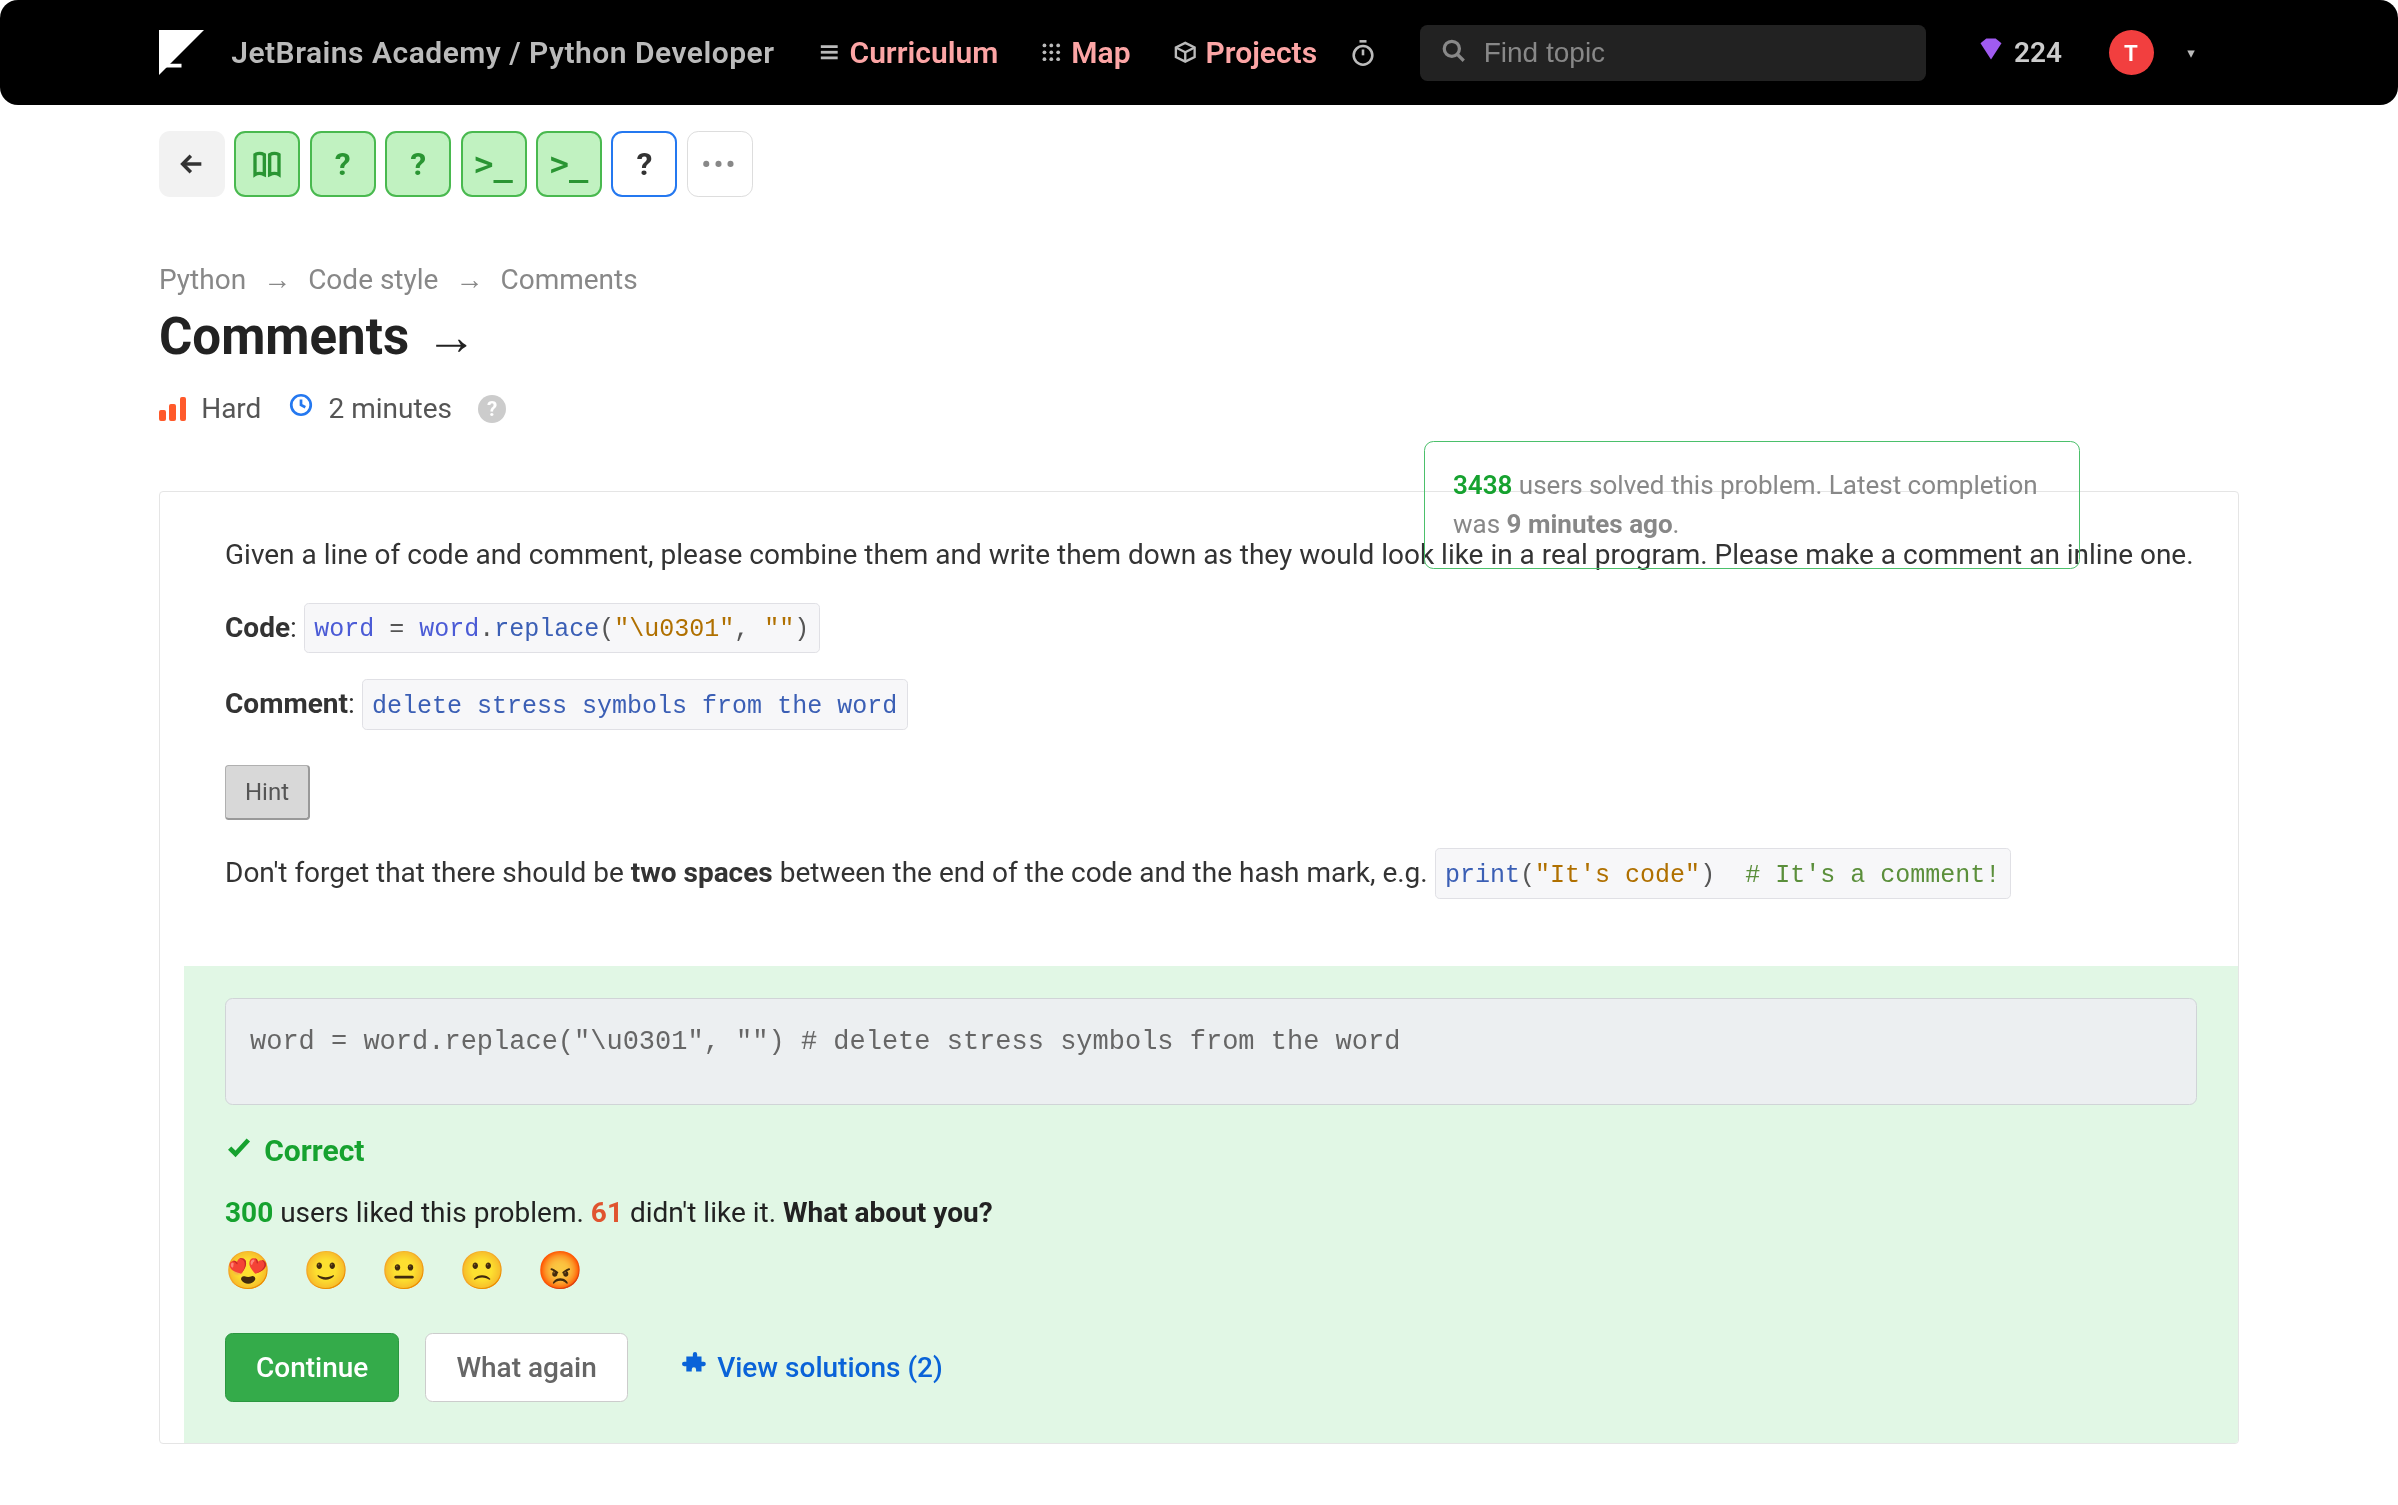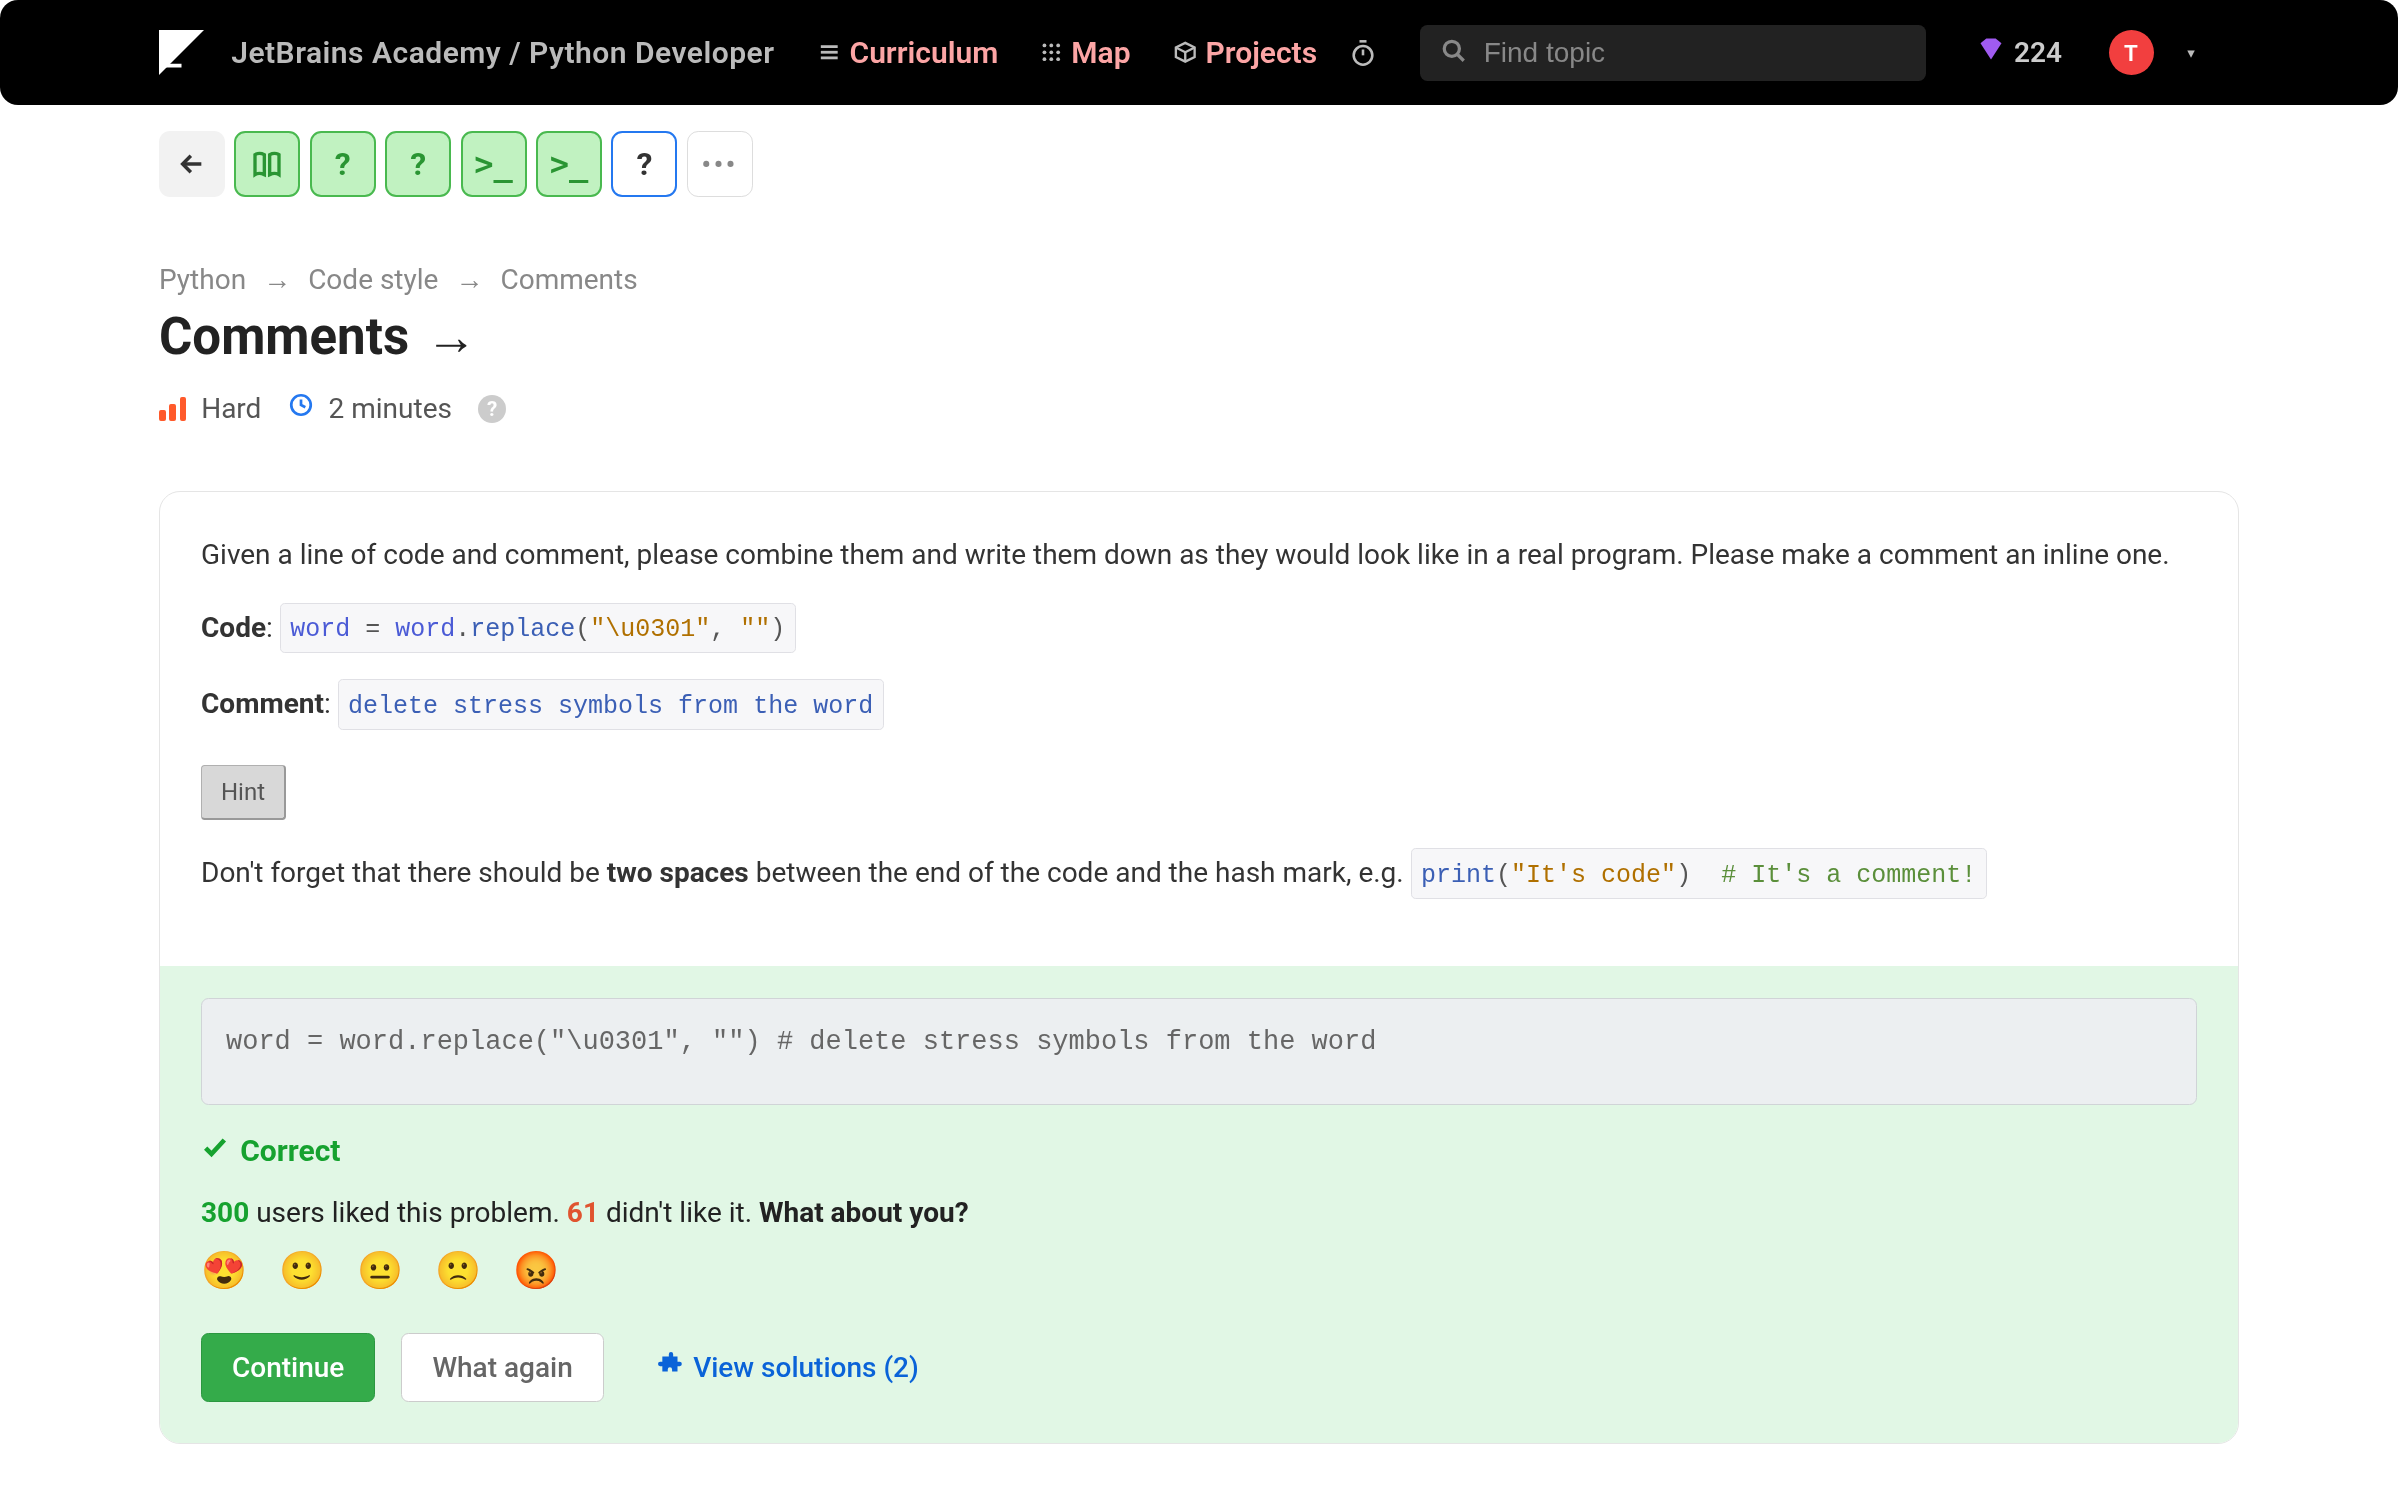--- a/index.html
+++ b/index.html
@@ -23,21 +23,21 @@
   .stepbox.back { background:#f2f2f2; border:none; color:#333;}
   .stepbox.current { background:#fff; border:2.8px solid #2478f0; color:#333;}
   .stepbox.more { background:#fff; border:1.9px solid #ddd;}
   .breadcrumb { margin-top:66px; color:#888; font-size:28px; display:flex; align-items:center; gap:17px;}
   h1 { font-size:51px; font-weight:700; margin-top:11.2px; display:flex; align-items:center; gap:17px;}
   .meta { margin-top:26px; display:flex; align-items:center; gap:15px; font-size:28px; color:#555;}
   .diff-bars { display:inline-flex; align-items:flex-end; gap:3.7px;}
   .diff-bars span { display:inline-block; width:6.6px; background:#ff5a2b; border-radius:1.9px;}
   .qmark-circle { width:28px; height:28px; border-radius:50%; background:#ccc; color:#fff; display:flex; align-items:center; justify-content:center; font-size:20.6px; font-weight:700;}
   .statsbox { position:absolute; right:159px; top:244px; width:656px; border:1.9px solid #4bc06b; border-radius:9.4px; padding:24px 28px; font-size:26px; color:#888; line-height:1.5;}
-  .card { margin-top:66px; border:1.9px solid #e5e5e5; border-radius:21px; overflow:hidden;}
+  .card { margin-top:66px; border:1.9px solid #e5e5e5; border-radius:4px; overflow:hidden;padding-left:24px;}
   .card-inner { padding:41px; font-size:28px; color:#333; line-height:1.55;}
   .card-inner p { margin-bottom:26px;}
   code.inline { font-family: "SFMono-Regular", Consolas, "Liberation Mono", Menlo, monospace; font-size:25px;}
   .codebox { display:inline-block; background:#f7f7f9; border:0.9px solid #e0e0e5; border-radius:4.7px; padding:1.9px 9.4px;}
   .tok-name{color:#4b5bd6;} .tok-op{color:#555;} .tok-str{color:#b07000;} .tok-call{color:#3b5fb5;} .tok-cmt{color:#5b8f3b;}
   .hintbtn { display:inline-block; background:#d8d8d8; border:0.9px solid #b0b0b0; border-right:2.8px solid #999; border-bottom:2.8px solid #999; padding:7.5px 19px; font-size:24px; color:#555; border-radius:3.7px; margin:9.4px 0 28px 0;}
   .greenzone { background:#e1f7e5; padding:32px 41px 41px 41px;}
   .answerbox { background:#eceff1; border:1.9px solid #d0d4d7; border-radius:7.5px; padding:28px 24px 47px 24px; font-family: "SFMono-Regular", Consolas, "Liberation Mono", Menlo, monospace; font-size:27px; color:#666;}
   .correct { margin-top:28px; color:#16a22f; font-size:30px; font-weight:700; display:flex; align-items:center; gap:11.2px;}
   .likeline { margin-top:28px; font-size:28px;}
@@ -170,20 +170,23 @@
         <span>Hard</span>
         <span style="margin-left:11.2px;"><svg width="26" height="26" viewBox="0 0 24 24" fill="none" stroke="#2478f0" stroke-width="2.5">
               <circle cx="12" cy="12" r="9"></circle>
               <polyline points="12,7 12,12 16,14"></polyline>
             </svg></span>
         <span>2 minutes</span>
         <span class="qmark-circle" style="margin-left:11.2px;">?</span>
       </div>
     </div>
 
+    <div class="statsbox">
+      <span style="color:#16a22f;font-weight:600;">3438</span><span> users solved this problem. Latest completion was </span><b>9 minutes ago</b><span>.</span>
+    </div>
   </div>
 
   <div class="card">
     <div class="card-inner">
       <p>Given a line of code and comment, please combine them and write them down as they would look like in a real program. Please make a comment an inline one.</p>
 
       <p>
         <b><span>Code</span></b>: 
         <span class="codebox"><code class="inline"><span class="tok-name">word</span> <span class="tok-op">=</span> <span class="tok-name">word</span><span class="tok-op">.</span><span class="tok-call">replace</span><span class="tok-op">(</span><span class="tok-str">"\u0301"</span><span class="tok-op">,</span> <span class="tok-str">""</span><span class="tok-op">)</span></code></span>
       </p>

